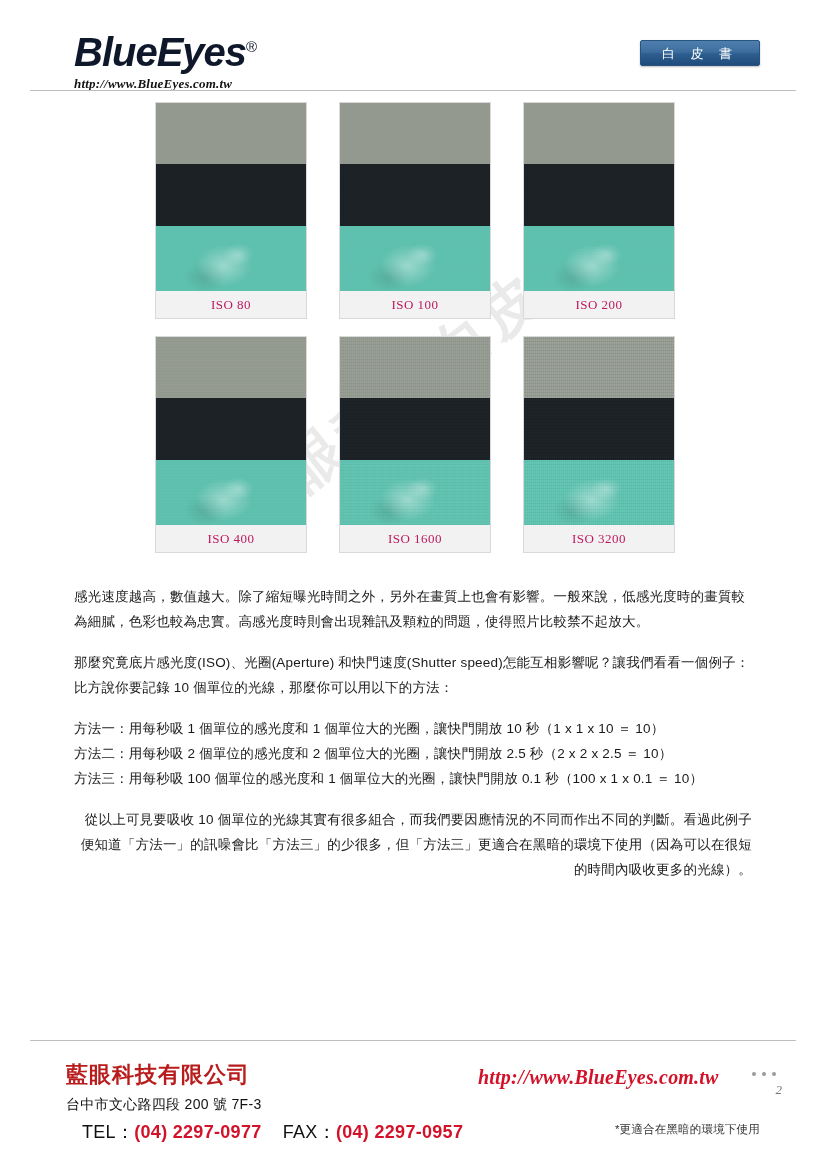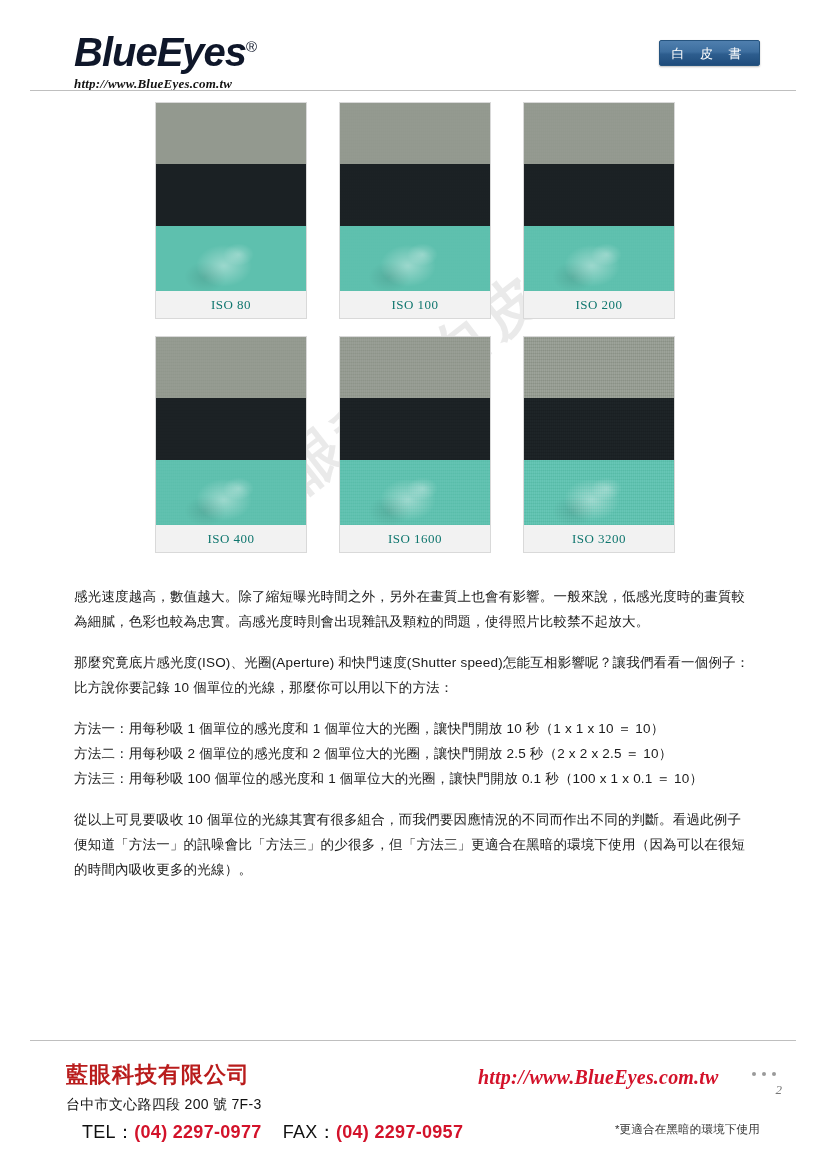--- a/index.html
+++ b/index.html
@@ -58,21 +58,21 @@
     font-weight: bold;
     font-size: 13px;
     color: #111;
     margin-top: 3px;
     letter-spacing: 0.2px;
   }
   .badge {
     position: absolute;
     right: 66px;
     top: 22px;
-    width: 101px;
+    width: 120px;
     height: 26px;
     background: linear-gradient(to bottom, #4f7fae 0%, #3d6e9f 45%, #2d5d8e 55%, #1f4c7c 100%);
     border: 1px solid #2a5party;
     border: 1px solid #26547f;
     border-radius: 2px;
     color: #ffffff;
     font-size: 13px;
     letter-spacing: 6px;
     text-align: center;
     line-height: 26px;
@@ -169,37 +169,37 @@
       repeating-linear-gradient(90deg, rgba(255,255,255,0.10) 0 1px, rgba(0,0,0,0.08) 1px 2px);
     background-size: 3px 3px, 2px 2px;
     mix-blend-mode: overlay;
   }
   .caption {
     height: 27px;
     line-height: 27px;
     text-align: center;
     font-family: "Liberation Serif", serif;
     font-size: 13px;
-    color: #0f766e;
+    color: #be185d;
     letter-spacing: 0.5px;
   }
 
   
   .body-text {
     position: absolute;
     left: 74px;
     top: 584px;
     width: 678px;
     font-size: 13.5px;
     line-height: 25px;
     color: #1a1a1a;
     letter-spacing: 0.2px;
   }
   .para { margin-bottom: 16px; }
-  .para.tight { margin-bottom: 0; }
+  .para.tight { margin-bottom: 0; text-align: right; }
   .methods { margin-bottom: 16px; }
   .methods div { white-space: nowrap; }
 
   
   .footer-rule {
     position: absolute;
     left: 30px;
     top: 1040px;
     width: 766px;
     height: 1px;

